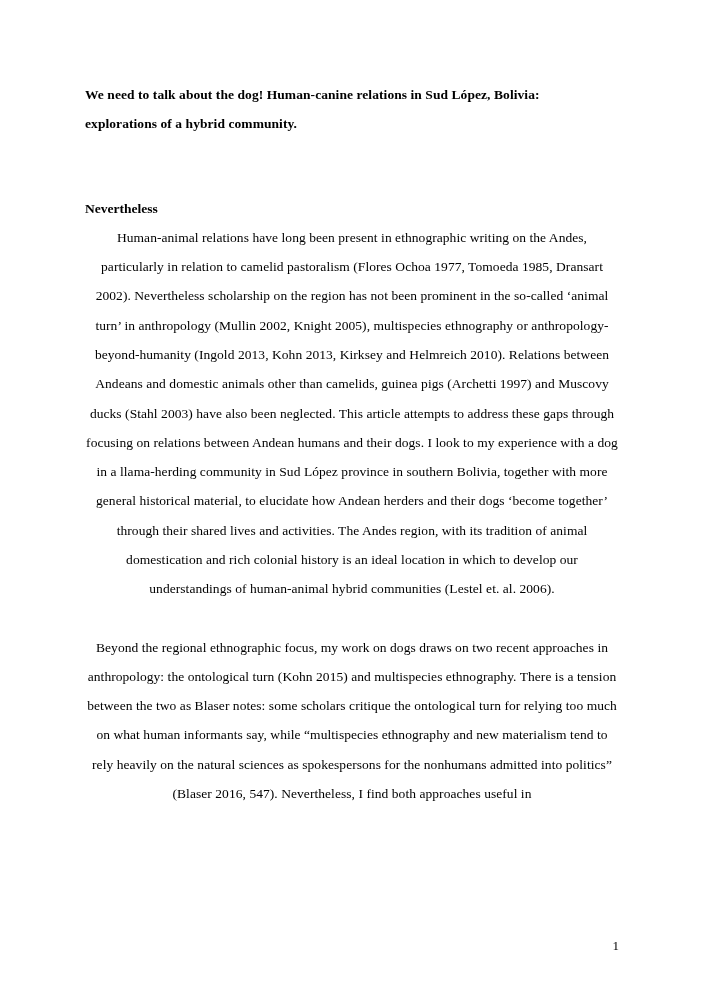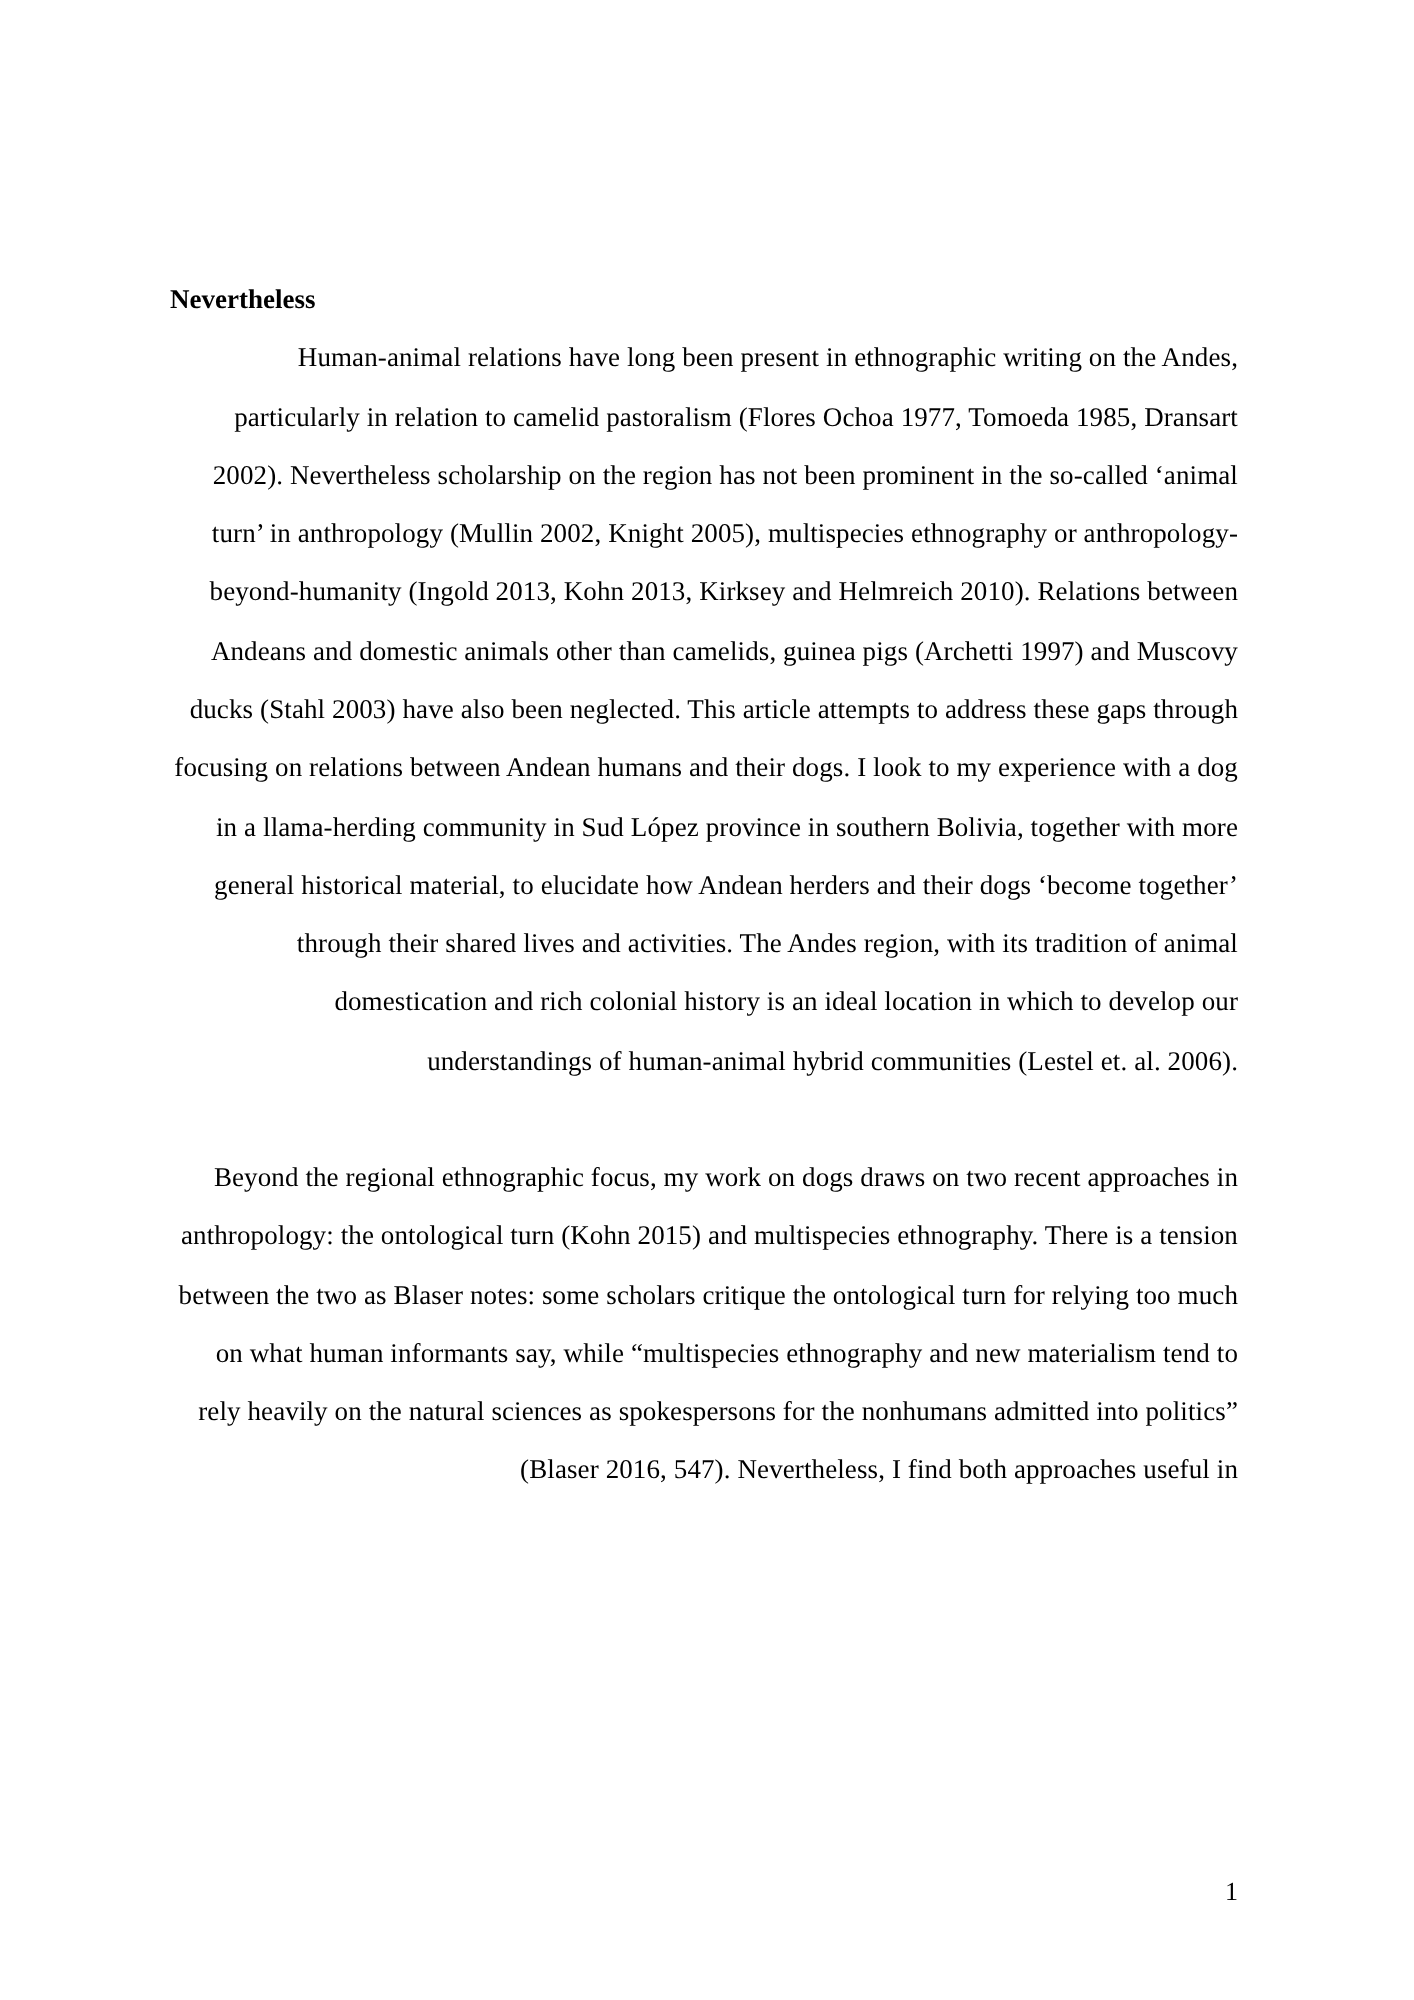--- a/index.html
+++ b/index.html
@@ -31,39 +31,43 @@
     font-size: 13.5px;
     font-weight: bold;
     line-height: 2.17;
     margin: 0;
     padding-top: 55px;
   }
   .body-par {
     font-size: 13.5px;
     line-height: 2.17;
     margin: 0;
-    text-align: right;
+    text-align: center;
     letter-spacing: 0.004em;
   }
   .par-gap {
     height: 29px;
   }
   .page-number {
     position: absolute;
     right: 88px;
     bottom: 48px;
     font-size: 13px;
     line-height: 1;
   }
 </style>
 </head>
 <body>
 
 <div class="page">
 
+  <h1 class="doc-title">
+    <span>We need to talk about the dog!  Human-canine relations in Sud López, Bolivia:</span><br>
+    <span>explorations of a hybrid community.</span>
+  </h1>
 
   <h2 class="section-heading">Nevertheless</h2>
 
   <p class="body-par">Human-animal relations have long been present in ethnographic writing on the Andes, particularly in relation to camelid pastoralism (Flores Ochoa 1977, Tomoeda 1985, Dransart 2002).  Nevertheless scholarship on the region has not been prominent in the so-called ‘animal turn’ in anthropology (Mullin 2002, Knight 2005), multispecies ethnography or anthropology-beyond-humanity (Ingold 2013, Kohn 2013, Kirksey and Helmreich 2010). Relations between Andeans and domestic animals other than camelids, guinea pigs (Archetti 1997) and Muscovy ducks (Stahl 2003) have also been neglected. This article attempts to address these gaps through focusing on relations between Andean humans and their dogs. I look to my experience with a dog in a llama-herding community in Sud López province in southern Bolivia, together with more general historical material, to elucidate how Andean herders and their dogs ‘become together’ through their shared lives and activities. The Andes region, with its tradition of animal domestication and rich colonial history is an ideal location in which to develop our understandings of human-animal hybrid communities (Lestel et. al. 2006).</p>
 
   <div class="par-gap"></div>
 
   <p class="body-par">Beyond the regional ethnographic focus, my work on dogs draws on two recent approaches in anthropology: the ontological turn (Kohn 2015) and multispecies ethnography.   There is a tension between the two as Blaser notes: some scholars critique the ontological turn for relying too much on what human informants say, while “multispecies ethnography and new materialism tend to rely heavily on the natural sciences as spokespersons for the nonhumans admitted into politics” (Blaser 2016, 547).  Nevertheless, I find both approaches useful in</p>
 
   <div class="page-number">1</div>

